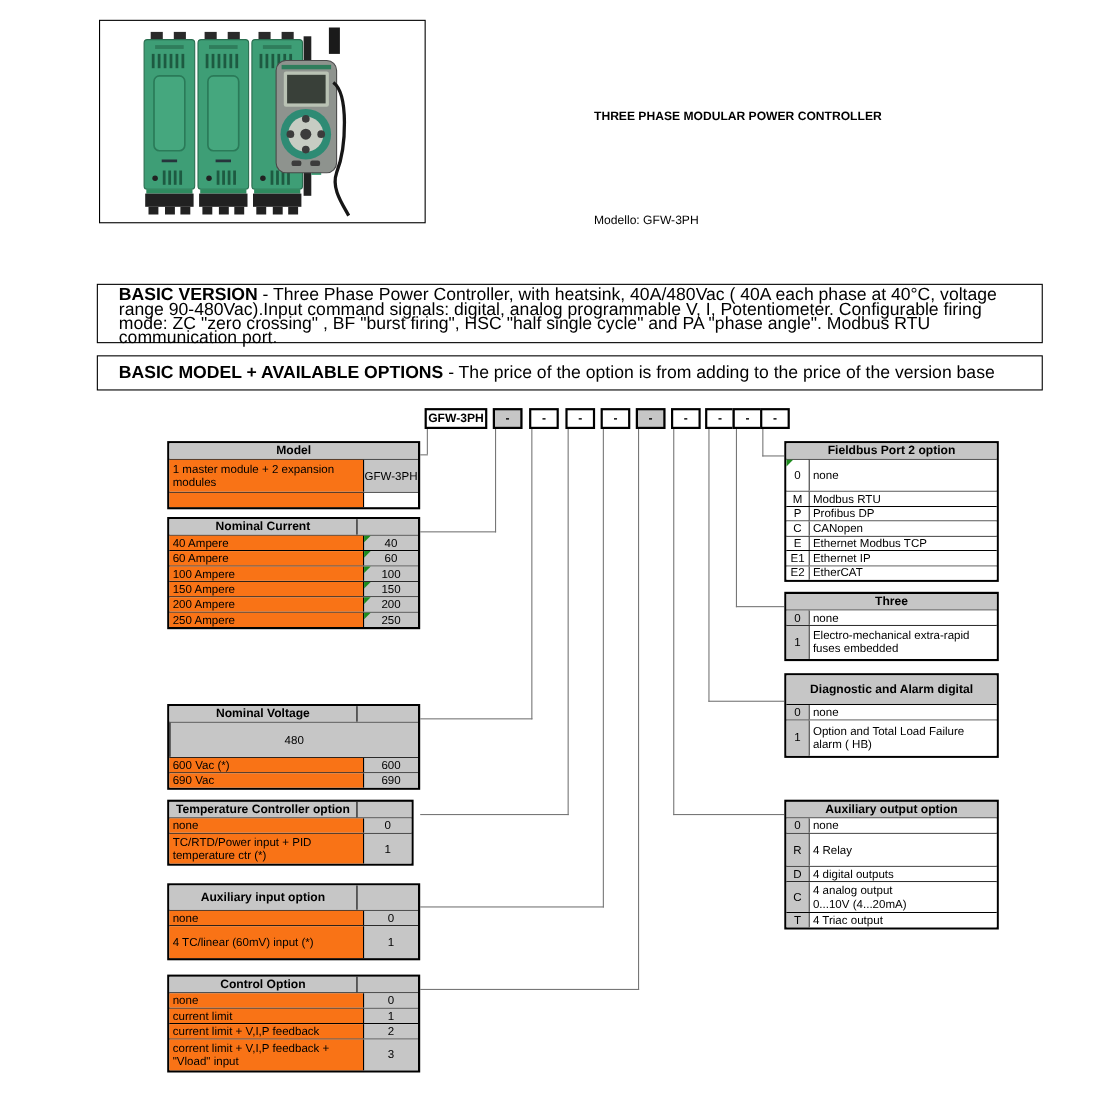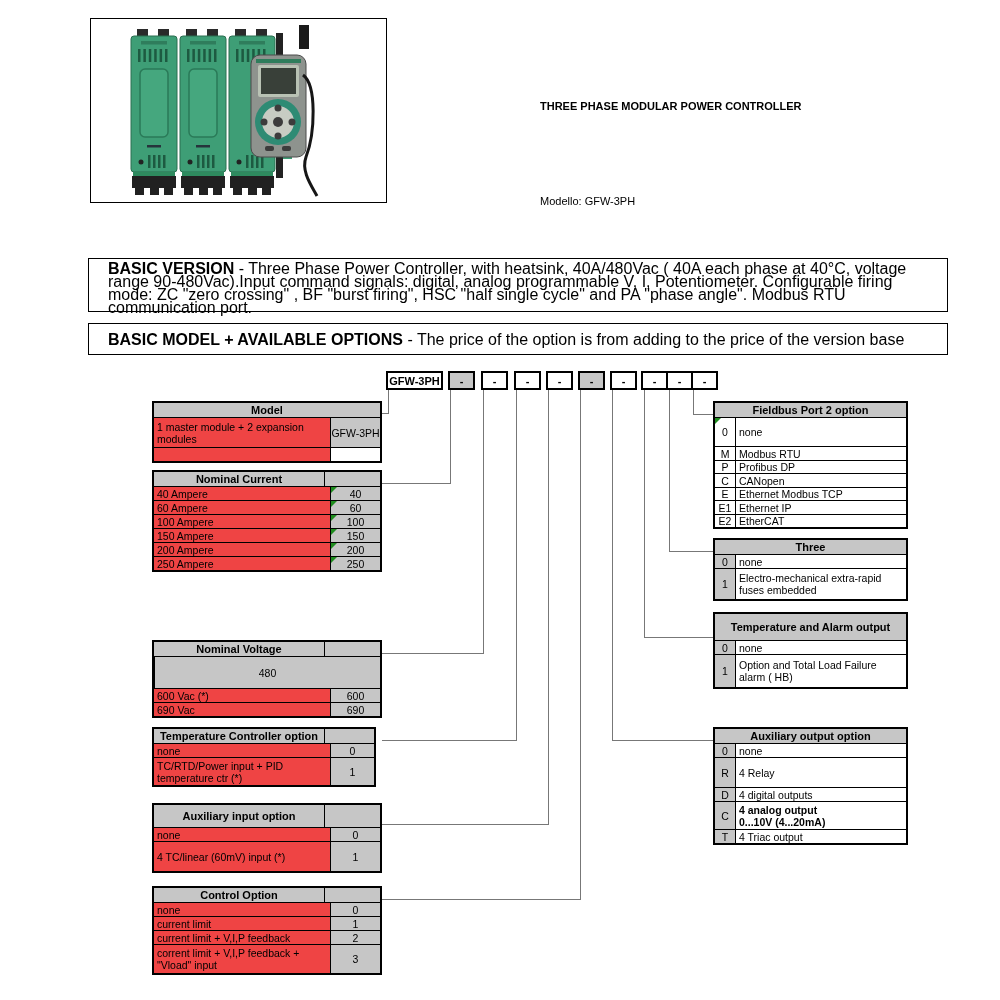--- a/index.html
+++ b/index.html
@@ -17,27 +17,27 @@
            align-items:center;justify-content:center;font-weight:bold;font-size:11px;background:#fff;}
   .dash{width:27px;font-weight:bold;}
   .g{background:#c6c6c6;}
   .line{background:#777;}
   .tbl{position:absolute;border:2px solid #000;box-sizing:border-box;font-size:10.5px;background:#fff;}
   .trow{display:flex;border-top:1px solid #000;box-sizing:border-box;}
   .trow:first-child{border-top:none;}
   .hd{flex:1;background:#c6c6c6;font-weight:bold;font-size:11px;display:flex;align-items:center;justify-content:center;}
   .hdt{width:170px;background:#c6c6c6;font-weight:bold;font-size:11px;display:flex;align-items:center;justify-content:center;}
   .hdv{flex:1;border-left:1px solid #000;background:#c6c6c6;}
-  .lt .lbl{width:170px;padding:0 3px;display:flex;align-items:center;background:#ef4444;}
+  .lt .lbl{width:170px;padding:0 3px;display:flex;align-items:center;background:#f97316;}
   .lt .val{flex:1;border-left:1px solid #000;background:#c6c6c6;display:flex;align-items:center;justify-content:center;position:relative;}
   .rt .code{width:20px;display:flex;align-items:center;justify-content:center;background:#c6c6c6;position:relative;}
   .rt .lbl{flex:1;border-left:1px solid #000;padding:0 3px;display:flex;align-items:center;background:#fff;}
   .rt.codewhite .code{background:#fff;}
   .val.w{background:#fff;}
-  .pre{white-space:pre-line;font-weight:bold;}
+  .pre{white-space:pre-line;}
   .mark{position:absolute;left:0;top:0;width:0;height:0;border-top:6px solid #1e8c1e;border-right:6px solid transparent;}
 </style>
 </head>
 <body>
 
 <div class="page">
 
   <div class="abs photo">
     <svg width="293" height="181" viewBox="0 0 293 181">
       <g>
@@ -360,21 +360,21 @@
         <div class="lbl">none</div>
       </div>
     <div class="trow" style="height:31px">
         <div class="code">1</div>
         <div class="lbl">Electro-mechanical extra-rapid fuses embedded</div>
       </div>
   </div>
 
   <div class="tbl rt" style="left:713px;top:612px;width:195px">
     <div class="trow" style="height:26px">
-        <div class="hd">Temperature and Alarm output</div>
+        <div class="hd">Diagnostic and Alarm digital</div>
       </div>
     <div class="trow" style="height:14px">
         <div class="code">0</div>
         <div class="lbl">none</div>
       </div>
     <div class="trow" style="height:33px">
         <div class="code">1</div>
         <div class="lbl">Option and Total Load Failure alarm ( HB)</div>
       </div>
   </div>

